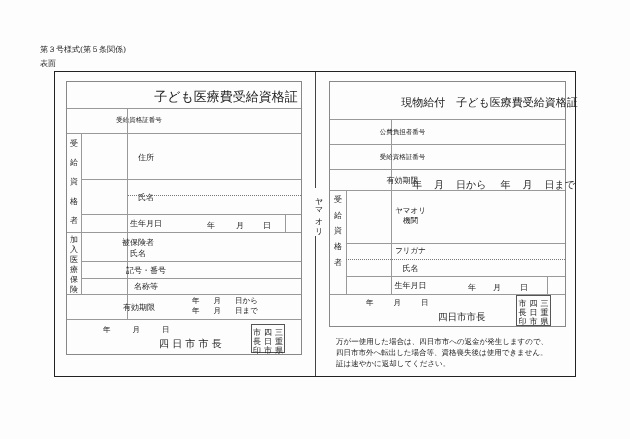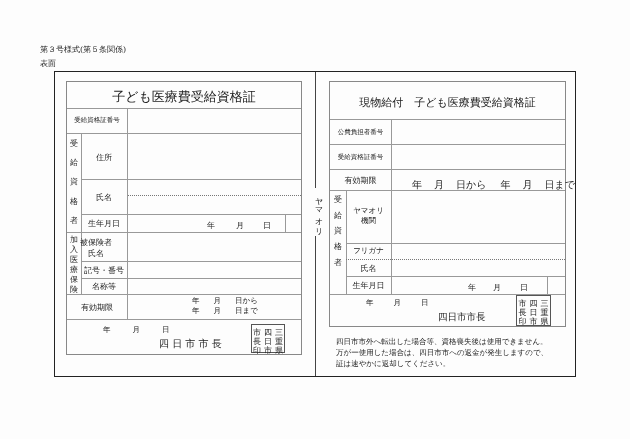--- a/index.html
+++ b/index.html
@@ -8,21 +8,21 @@
   .abs { position:absolute; }
   .hdr { font-size:8px; left:40px; }
   .outer { left:54px; top:71px; width:522px; height:306px; border:1.5px solid #222; box-sizing:border-box; }
   .divider { left:315px; top:72px; width:1px; height:304px; background:#444; }
   .cut-label { left:307px; top:188px; width:16px; font-size:8px; line-height:10px; text-align:center; background:#fdfdfd; writing-mode:vertical-rl; letter-spacing:1px; padding:4px 0; }
   .card { border:1px solid #888; box-sizing:border-box; background:#fdfdfd; }
   .hl { position:absolute; height:0; border-top:1px solid #999; }
   .hl.dot { border-top:1px dotted #777; }
   .vl { position:absolute; width:0; border-left:1px solid #999; }
   .t { position:absolute; white-space:nowrap; }
-  .c { text-align:center; }
+  .c { text-align:center;margin-left:42px; }
   .seal { border:1px solid #555; box-sizing:border-box; font-size:8px; line-height:9px; }
   .sealcols { display:flex; gap:3px; justify-content:center; padding-top:3px; }
   .sealcol { display:flex; flex-direction:column; align-items:center; }
   .vt { display:flex; flex-direction:column; align-items:center; justify-content:space-around; }
 </style>
 </head>
 <body>
 
 <div class="abs hdr" style="top:44px;">第３号様式(第５条関係)</div>
 <div class="abs hdr" style="top:58px;">表面</div>
@@ -194,16 +194,16 @@
       <div class="sealcol">
           <span>三</span>
           <span>重</span>
           <span>県</span>
         </div>
     </div>
   </div>
 </div>
 
 <div class="abs" style="left:336px; top:336px; font-size:7.5px; line-height:11px;">
+  <div>万が一使用した場合は、四日市市への返金が発生しますので、</div>
   <div>四日市市外へ転出した場合等、資格喪失後は使用できません。</div>
-  <div>万が一使用した場合は、四日市市への返金が発生しますので、</div>
   <div>証は速やかに返却してください。</div>
 </div>
 
 </body></html>

